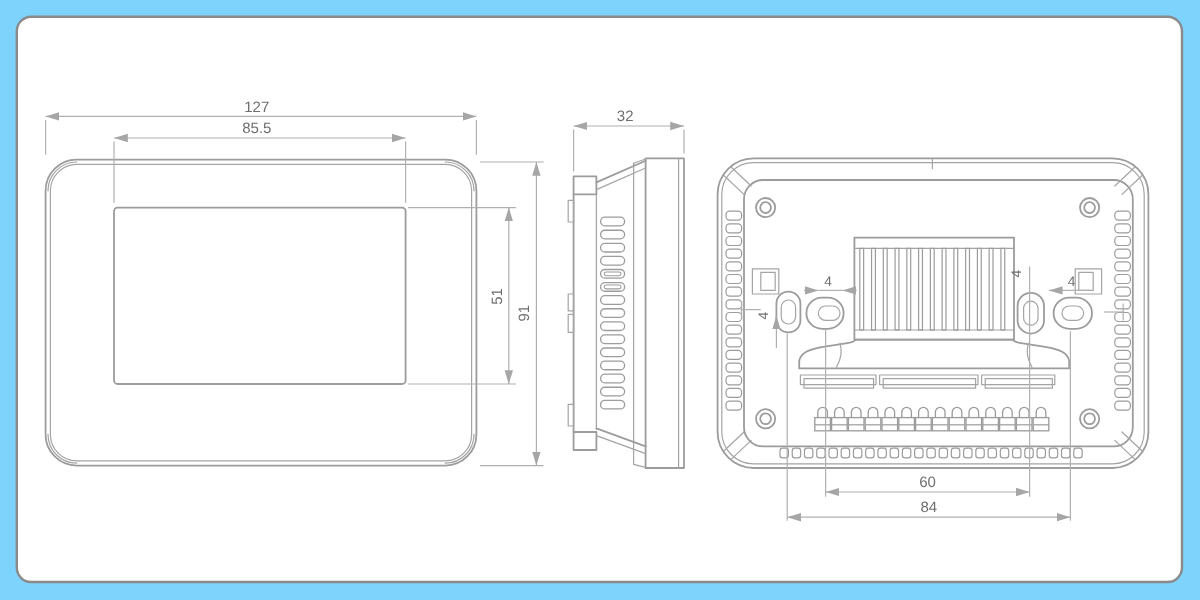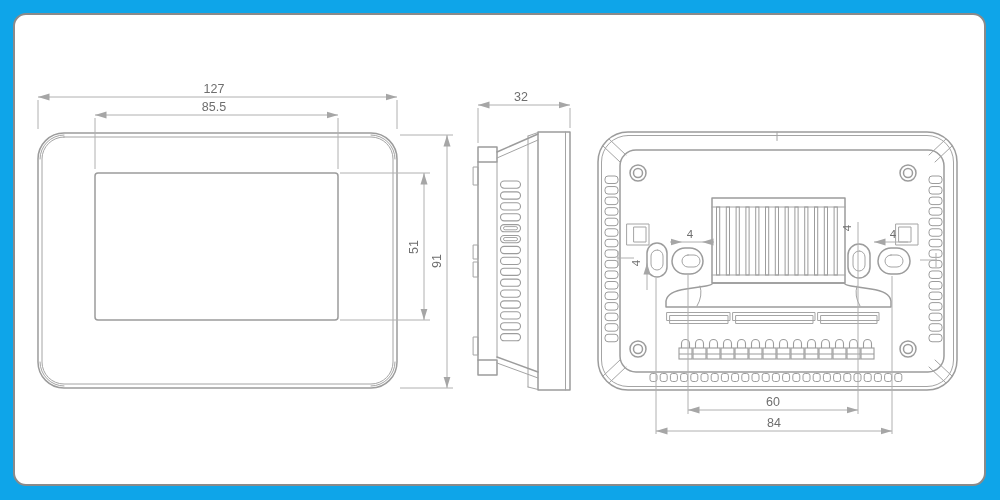--- a/index.html
+++ b/index.html
@@ -1,16 +1,16 @@
 <!DOCTYPE html>
 <html><head>
 <meta charset="utf-8">
 <style>
   html,body{margin:0;padding:0;background:#fff;}
-  .stage{position:relative;width:1000px;height:500px;background:#0ea5e9;
+  .stage{position:relative;width:1000px;height:500px;background:#7dd3fc;
          font-family:"Liberation Sans",sans-serif;}
   svg{display:block;}
   .part{fill:none;stroke:#9c9c9c;stroke-width:1.5;stroke-linecap:round;stroke-linejoin:round;}
   .part-thin{fill:none;stroke:#a4a4a4;stroke-width:1;stroke-linecap:round;stroke-linejoin:round;}
   .dim{fill:none;stroke:#b0b0b0;stroke-width:1;}
   .dim-text{fill:#6e6e6e;font-size:12.5px;font-family:"Liberation Sans",sans-serif;text-anchor:middle;}
   .dim-text-sm{fill:#6e6e6e;font-size:11.5px;font-family:"Liberation Sans",sans-serif;text-anchor:middle;}
 </style>
 </head>
 <body>

